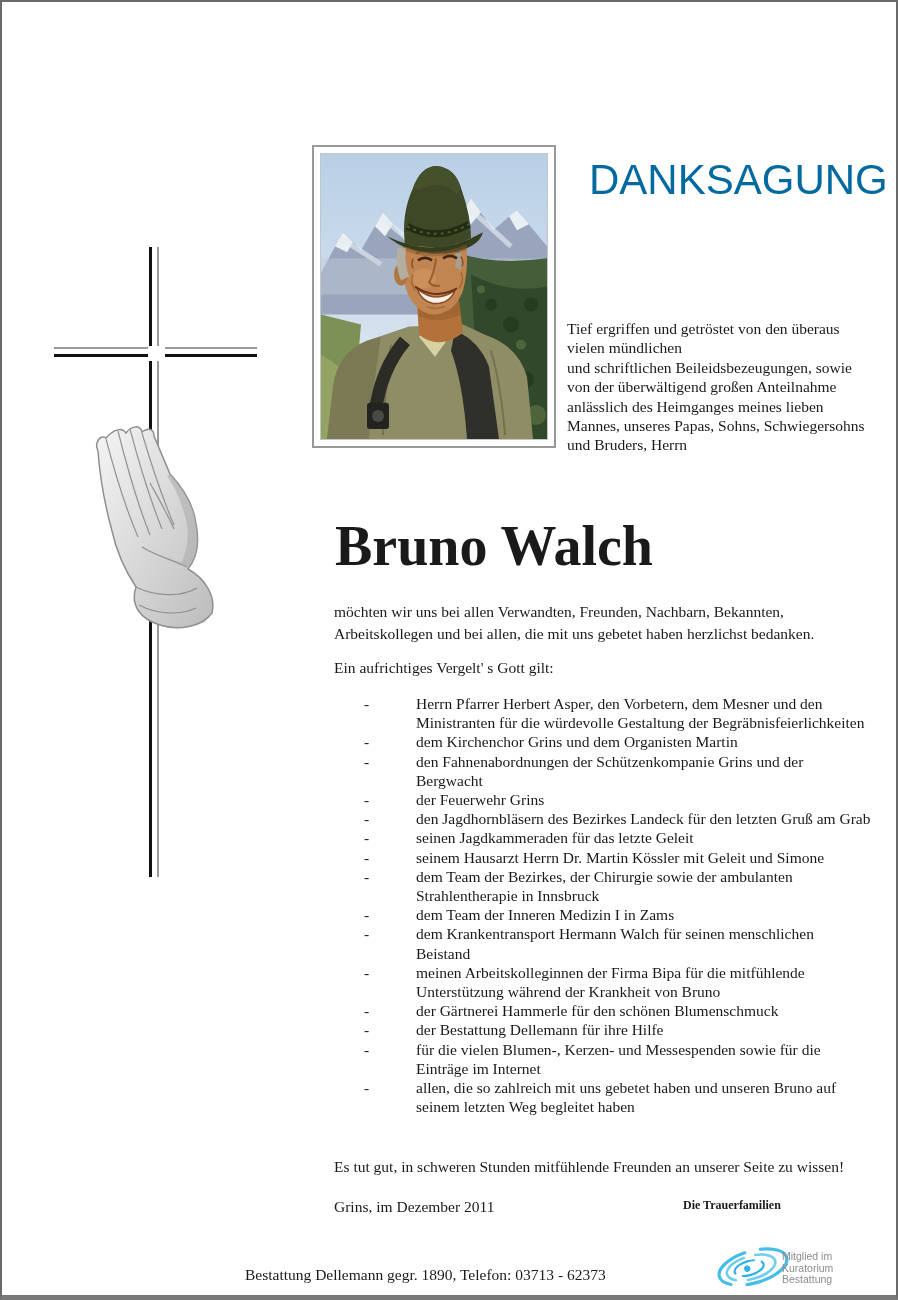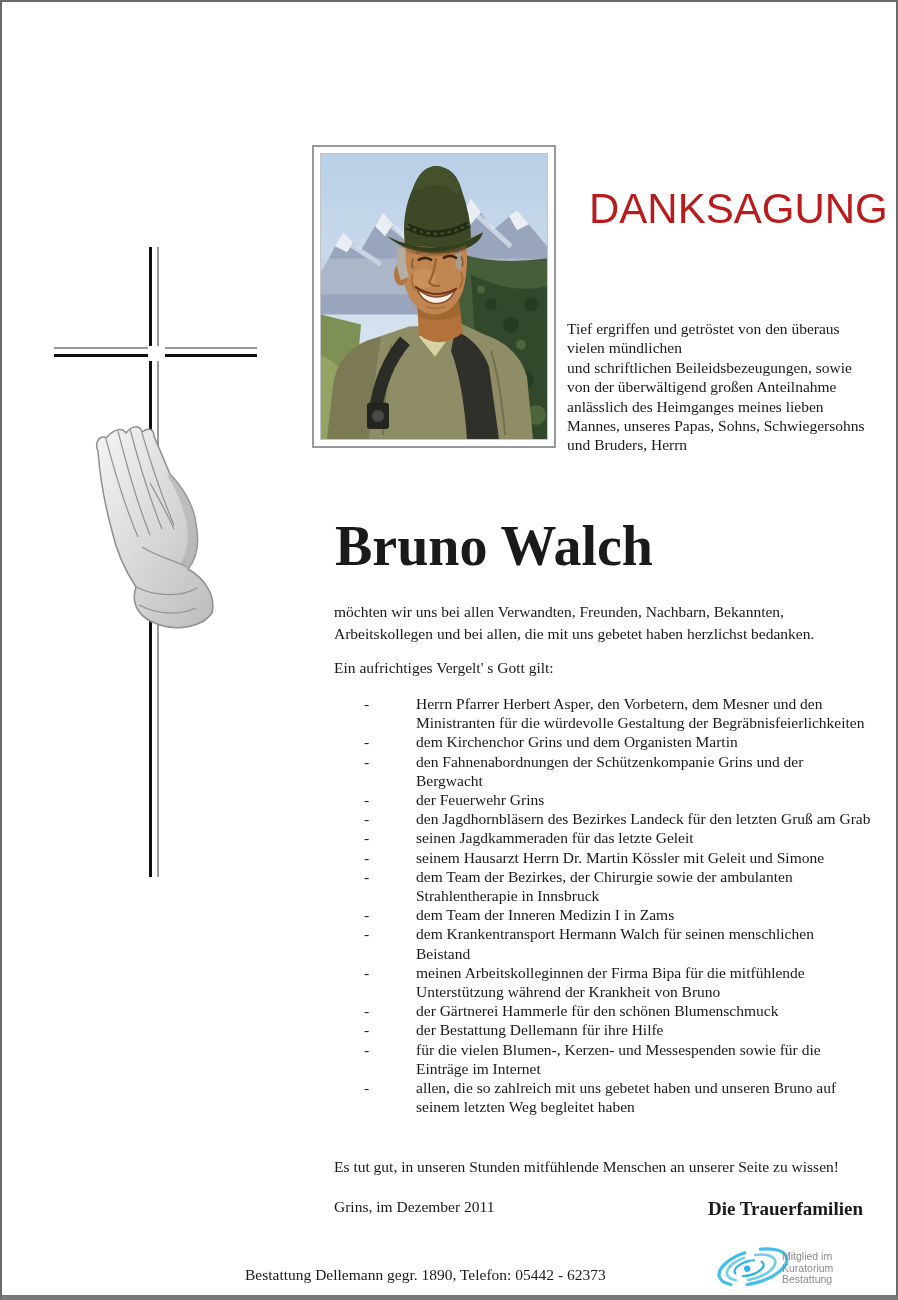--- a/index.html
+++ b/index.html
@@ -22,40 +22,40 @@
     box-sizing:border-box;border:2px solid #98999b;background:#fff;padding:6px;
   }
   .photo-inner{width:100%;height:100%;border:1px solid #c2c6ca;box-sizing:border-box;}
   .photo-inner svg{display:block;width:100%;height:100%;}
   
   .hands{position:absolute;left:82px;top:417px;width:143px;height:212px;}
   
   .title{
     position:absolute;left:587px;top:156px;
     font-family:"Liberation Sans","DejaVu Sans",sans-serif;
-    font-size:42px;line-height:1.05;font-weight:400;color:#b91c1c;white-space:nowrap;margin-top:29px;
+    font-size:42px;line-height:1.05;font-weight:400;color:#0369a1;white-space:nowrap;
   }
   .intro{
     position:absolute;left:565px;top:317px;width:335px;
     font-size:15.5px;line-height:19.4px;white-space:pre-line;
   }
   .name{
     position:absolute;left:333px;top:514px;margin:0;
     font-size:56px;font-weight:bold;line-height:1.1;white-space:nowrap;
   }
   .para{position:absolute;left:332px;font-size:15.5px;}
   .thanks-intro{top:599px;width:560px;line-height:22px;white-space:pre-line;}
   .vergelt{top:656px;width:560px;line-height:20px;}
   .list{position:absolute;left:332px;top:692px;width:545px;font-size:15.5px;line-height:19.2px;}
   .li-row{display:flex;align-items:flex-start;}
   .li-dash{width:82px;padding-left:30px;box-sizing:border-box;flex:0 0 82px;}
   .li-text{width:455px;}
   .closing{position:absolute;left:332px;top:1156px;width:560px;font-size:15.5px;white-space:nowrap;}
   .place-date{position:absolute;left:332px;top:1196px;font-size:15.5px;}
-  .signature{position:absolute;left:681px;top:1196px;font-size:19px;font-weight:bold;margin-left:25px;}
+  .signature{position:absolute;left:681px;top:1196px;font-size:12px;font-weight:bold;}
   .footer-line{position:absolute;left:243px;top:1264px;font-size:15.5px;}
   
   .logo-swirl{position:absolute;left:712px;top:1241px;width:78px;height:48px;}
   .logo-text{
     position:absolute;left:780px;top:1249px;width:104px;
     font-family:"Liberation Sans","DejaVu Sans",sans-serif;
     font-size:10.5px;line-height:11.5px;color:#8c8c8c;white-space:pre-line;
   }
 </style>
 </head>
@@ -235,25 +235,25 @@
       <div class="li-row">
         <span class="li-dash">-</span>
         <span class="li-text">für die vielen Blumen-, Kerzen- und Messespenden sowie für die Einträge im Internet</span>
       </div>
       <div class="li-row">
         <span class="li-dash">-</span>
         <span class="li-text">allen, die so zahlreich mit uns gebetet haben und unseren Bruno auf seinem letzten Weg begleitet haben</span>
       </div>
     </div>
 
-  <div class="closing">Es tut gut, in unseren Stunden mitfühlende Menschen an unserer Seite zu wissen!</div>
+  <div class="closing">Es tut gut, in schweren Stunden mitfühlende Freunden an unserer Seite zu wissen!</div>
   <div class="place-date">Grins, im Dezember 2011</div>
   <div class="signature">Die Trauerfamilien</div>
 
-  <div class="footer-line">Bestattung Dellemann gegr. 1890, Telefon: 05442 - 62373</div>
+  <div class="footer-line">Bestattung Dellemann gegr. 1890, Telefon: 03713 - 62373</div>
 
   <svg class="logo-swirl" viewBox="0 0 78 48" xmlns="http://www.w3.org/2000/svg">
     <g transform="rotate(-16 39 24)" fill="none">
       <ellipse cx="39" cy="24" rx="35" ry="16" stroke="#45bde8" stroke-width="3.2" stroke-dasharray="52 16" stroke-linecap="round"></ellipse>
       <ellipse cx="37" cy="24" rx="25" ry="11.5" stroke="#6fcdee" stroke-width="2.6" stroke-dasharray="36 12" stroke-linecap="round"></ellipse>
       <ellipse cx="35" cy="24" rx="15" ry="7" stroke="#2fb3e4" stroke-width="2.2" stroke-dasharray="26 8" stroke-linecap="round"></ellipse>
       <circle cx="33" cy="24" r="3.2" fill="#2fb3e4" stroke="none"></circle>
     </g>
   </svg>
   <div class="logo-text">Mitglied im

